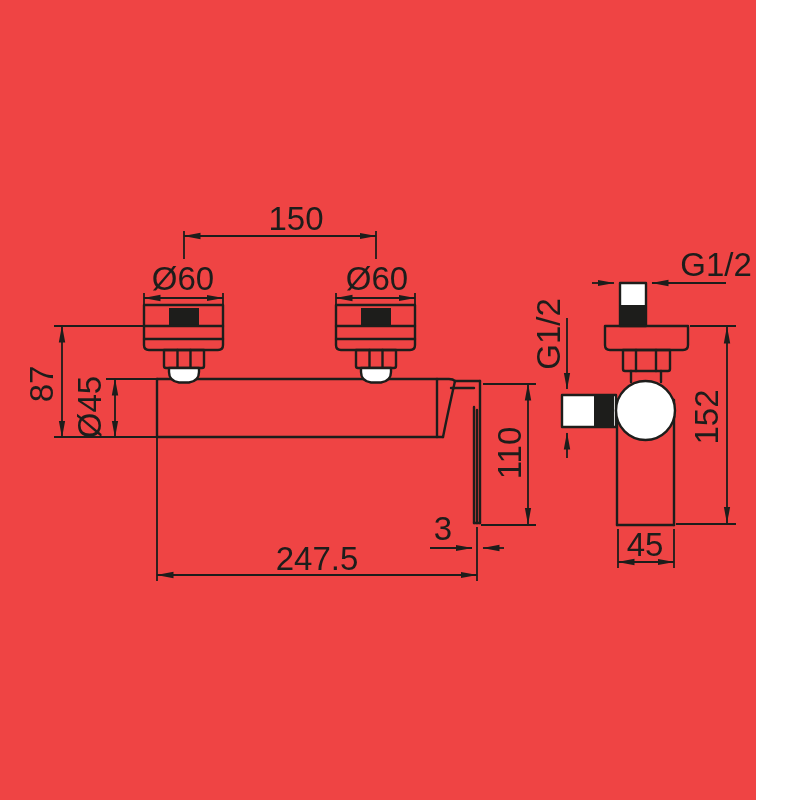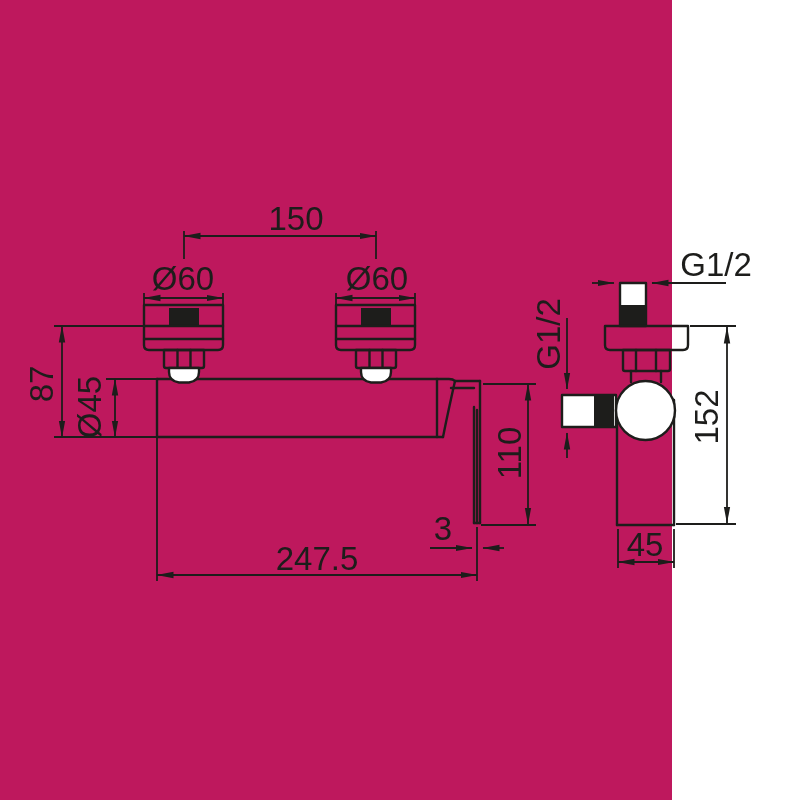--- a/index.html
+++ b/index.html
@@ -6,23 +6,23 @@
     margin: 0;
     padding: 0;
     background: #ffffff;
     width: 800px;
     height: 800px;
     overflow: hidden;
     font-family: "Liberation Sans", sans-serif;
   }
   .stage {
     position: relative;
-    width: 672px;
+    width: 756px;
     height: 800px;
-    background: #be185d;
+    background: #ef4444;
   }
   svg { display: block; }
   .obj   { fill: none; stroke: #1d1d1b; stroke-width: 2.4; stroke-linecap: round; stroke-linejoin: round; }
   .objf  { fill: #ffffff; stroke: #1d1d1b; stroke-width: 2.4; stroke-linejoin: round; }
   .solid { fill: #1d1d1b; stroke: none; }
   .dim   { fill: none; stroke: #1d1d1b; stroke-width: 1.8; stroke-linecap: butt; }
   .label {
     fill: #1d1d1b;
     font-family: "Liberation Sans", sans-serif;
     font-size: 33px;

